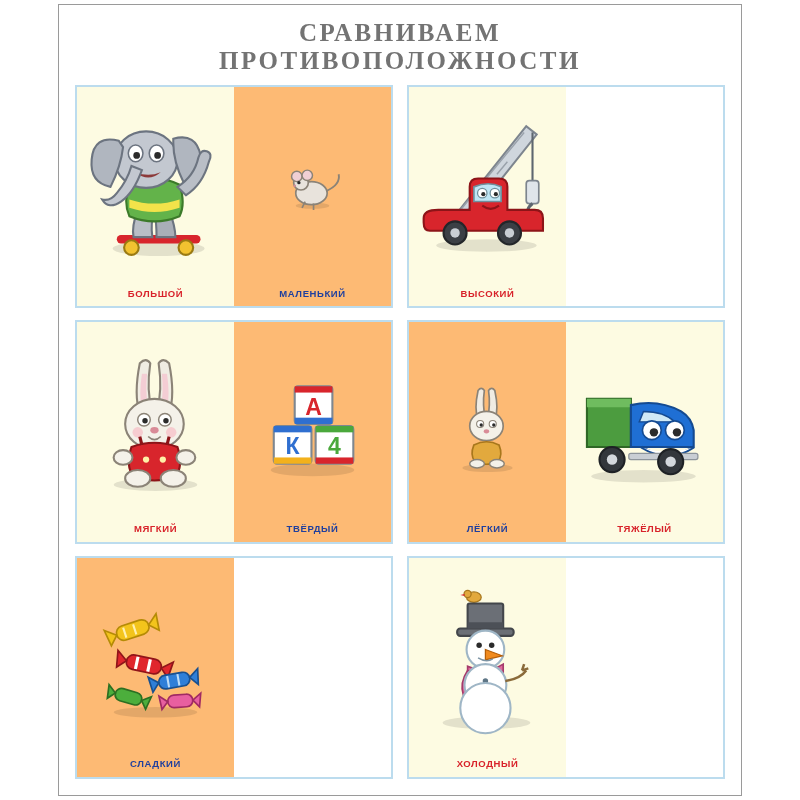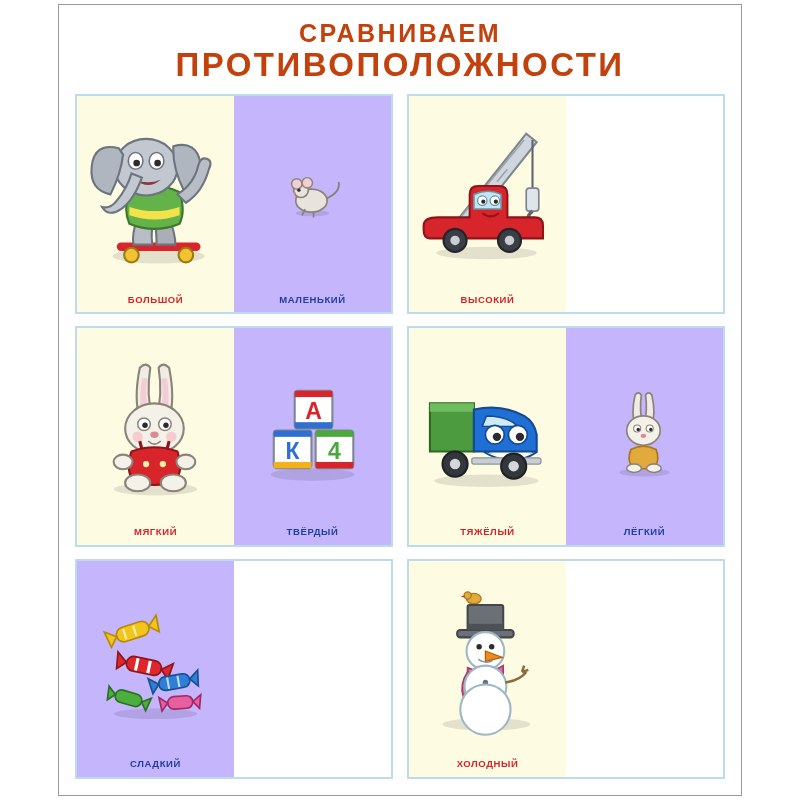--- a/index.html
+++ b/index.html
@@ -33,27 +33,28 @@
     display: flex;
     flex-direction: column;
   }
 
   .title-block {
     text-align: center;
     margin: 2px 0 10px 0;
   }
   .title-line {
     display: block;
-    color: #c2410c;
+    color: #737373;
     font-weight: bold;
     letter-spacing: 2.5px;
     line-height: 1.12;
+    font-family: Liberation Serif, serif;
   }
   .title-line.l1 { font-size: 25px; }
-  .title-line.l2 { font-size: 33px; }
+  .title-line.l2 { font-size: 25px; }
 
   .grid {
     flex: 1 1 auto;
     display: grid;
     grid-template-columns: 1fr 1fr;
     grid-template-rows: 1fr 1fr 1fr;
     gap: 12px 14px;
     padding: 0 2px 2px 2px;
   }
 
@@ -69,21 +70,21 @@
     position: relative;
     width: 50%;
     display: flex;
     flex-direction: column;
     align-items: center;
     justify-content: center;
     padding-bottom: 6px;
     box-sizing: border-box;
   }
   .half.left  { background: #fdfbe2; }
-  .half.right { background: #c4b5fd; }
+  .half.right { background: #fdba74; }
 
   .art {
     flex: 1 1 auto;
     width: 100%;
     display: flex;
     align-items: center;
     justify-content: center;
     position: relative;
   }
 
@@ -256,67 +257,67 @@
               <rect x="78" y="78" width="36" height="6" fill="#4aa83c"></rect>
               <rect x="78" y="108" width="36" height="6" fill="#d8252c"></rect>
               <text x="96" y="105" font-family="'Liberation Sans',sans-serif" font-size="22" font-weight="bold" fill="#4aa83c" text-anchor="middle">4</text>
             </svg>
           </div>
           <div class="caption blue">ТВЁРДЫЙ</div>
         </div>
       </div>
 
       <div class="card">
-        <div class="half left">
-          <div class="art">
-            <svg class="svgwrap" viewBox="0 0 150 150" preserveAspectRatio="xMidYMid meet">
-              <ellipse class="shadow-ellipse" cx="74" cy="126" rx="50" ry="6"></ellipse>
-
-              <path d="M20 52 l42 0 l0 46 l-42 0z" fill="#4c9c3f" stroke="#2f6726" stroke-width="2"></path>
-              <path d="M20 52 l42 0 l0 8 l-42 0z" fill="#6fbc5f"></path>
-
-              <path d="M62 58 q26 -6 48 6 q10 6 12 18 l0 16 l-60 0z" fill="#1f6fd4" stroke="#144a91" stroke-width="2"></path>
-
-              <path d="M74 64 q20 0 30 10 l-34 0z" fill="#cfe9f6" stroke="#144a91" stroke-width="1.4"></path>
-              <circle cx="82" cy="82" r="9" fill="#ffffff" stroke="#144a91" stroke-width="1.6"></circle>
-              <circle cx="104" cy="82" r="9" fill="#ffffff" stroke="#144a91" stroke-width="1.6"></circle>
-              <circle cx="84" cy="84" r="4" fill="#2b2b2b"></circle>
-              <circle cx="106" cy="84" r="4" fill="#2b2b2b"></circle>
-              <path d="M72 98 q26 16 50 0" stroke="#144a91" stroke-width="3" fill="none"></path>
-              <path d="M74 99 q24 13 46 0 q-23 7 -46 0z" fill="#ffffff"></path>
-
-              <rect x="60" y="104" width="66" height="6" rx="2" fill="#c9ced4" stroke="#8d949b" stroke-width="1.2"></rect>
-
-              <circle cx="44" cy="110" r="12" fill="#33373c" stroke="#1e2125" stroke-width="2"></circle>
-              <circle cx="44" cy="110" r="5" fill="#d4d8dd"></circle>
-              <circle cx="100" cy="112" r="12" fill="#33373c" stroke="#1e2125" stroke-width="2"></circle>
-              <circle cx="100" cy="112" r="5" fill="#d4d8dd"></circle>
-            </svg>
-          </div>
-          <div class="caption red">ТЯЖЁЛЫЙ</div>
-        </div>
         <div class="half right">
           <div class="art">
             <svg class="svgwrap" viewBox="0 0 150 150" preserveAspectRatio="xMidYMid meet">
               <ellipse class="shadow-ellipse" cx="75" cy="118" rx="24" ry="4"></ellipse>
               <path d="M66 44 q-4 18 0 28 l7 0 q-3 -14 -1 -28 q-3 -4 -6 0z" fill="#f0ece3" stroke="#8b8377" stroke-width="1.6"></path>
               <path d="M82 44 q4 18 0 28 l-7 0 q3 -14 1 -28 q3 -4 6 0z" fill="#f0ece3" stroke="#8b8377" stroke-width="1.6"></path>
               <ellipse cx="74" cy="78" rx="16" ry="14" fill="#f4f1e9" stroke="#8b8377" stroke-width="1.6"></ellipse>
               <circle cx="68" cy="76" r="3.4" fill="#ffffff" stroke="#8b8377" stroke-width="1"></circle>
               <circle cx="80" cy="76" r="3.4" fill="#ffffff" stroke="#8b8377" stroke-width="1"></circle>
               <circle cx="69" cy="77" r="1.6" fill="#2b2b2b"></circle>
               <circle cx="81" cy="77" r="1.6" fill="#2b2b2b"></circle>
               <ellipse cx="74" cy="83" rx="2.6" ry="2" fill="#d98b97"></ellipse>
               <path d="M62 96 q12 -6 24 0 q4 10 -1 16 q-11 5 -22 0 q-5 -6 -1 -16z" fill="#e2a93d" stroke="#a8771c" stroke-width="1.6"></path>
               <ellipse cx="65" cy="114" rx="7" ry="4" fill="#f4f1e9" stroke="#8b8377" stroke-width="1.4"></ellipse>
               <ellipse cx="84" cy="114" rx="7" ry="4" fill="#f4f1e9" stroke="#8b8377" stroke-width="1.4"></ellipse>
             </svg>
           </div>
           <div class="caption blue">ЛЁГКИЙ</div>
         </div>
+        <div class="half left">
+          <div class="art">
+            <svg class="svgwrap" viewBox="0 0 150 150" preserveAspectRatio="xMidYMid meet">
+              <ellipse class="shadow-ellipse" cx="74" cy="126" rx="50" ry="6"></ellipse>
+
+              <path d="M20 52 l42 0 l0 46 l-42 0z" fill="#4c9c3f" stroke="#2f6726" stroke-width="2"></path>
+              <path d="M20 52 l42 0 l0 8 l-42 0z" fill="#6fbc5f"></path>
+
+              <path d="M62 58 q26 -6 48 6 q10 6 12 18 l0 16 l-60 0z" fill="#1f6fd4" stroke="#144a91" stroke-width="2"></path>
+
+              <path d="M74 64 q20 0 30 10 l-34 0z" fill="#cfe9f6" stroke="#144a91" stroke-width="1.4"></path>
+              <circle cx="82" cy="82" r="9" fill="#ffffff" stroke="#144a91" stroke-width="1.6"></circle>
+              <circle cx="104" cy="82" r="9" fill="#ffffff" stroke="#144a91" stroke-width="1.6"></circle>
+              <circle cx="84" cy="84" r="4" fill="#2b2b2b"></circle>
+              <circle cx="106" cy="84" r="4" fill="#2b2b2b"></circle>
+              <path d="M72 98 q26 16 50 0" stroke="#144a91" stroke-width="3" fill="none"></path>
+              <path d="M74 99 q24 13 46 0 q-23 7 -46 0z" fill="#ffffff"></path>
+
+              <rect x="60" y="104" width="66" height="6" rx="2" fill="#c9ced4" stroke="#8d949b" stroke-width="1.2"></rect>
+
+              <circle cx="44" cy="110" r="12" fill="#33373c" stroke="#1e2125" stroke-width="2"></circle>
+              <circle cx="44" cy="110" r="5" fill="#d4d8dd"></circle>
+              <circle cx="100" cy="112" r="12" fill="#33373c" stroke="#1e2125" stroke-width="2"></circle>
+              <circle cx="100" cy="112" r="5" fill="#d4d8dd"></circle>
+            </svg>
+          </div>
+          <div class="caption red">ТЯЖЁЛЫЙ</div>
+        </div>
       </div>
 
       <div class="card">
         <div class="half right">
           <div class="art">
             <svg class="svgwrap" viewBox="0 0 150 150" preserveAspectRatio="xMidYMid meet">
               <ellipse class="shadow-ellipse" cx="75" cy="126" rx="40" ry="5"></ellipse>
 
               <g transform="translate(34,40) rotate(-18)">
                 <rect x="0" y="6" width="32" height="14" rx="7" fill="#f3c41c" stroke="#b58b06" stroke-width="1.6"></rect>

